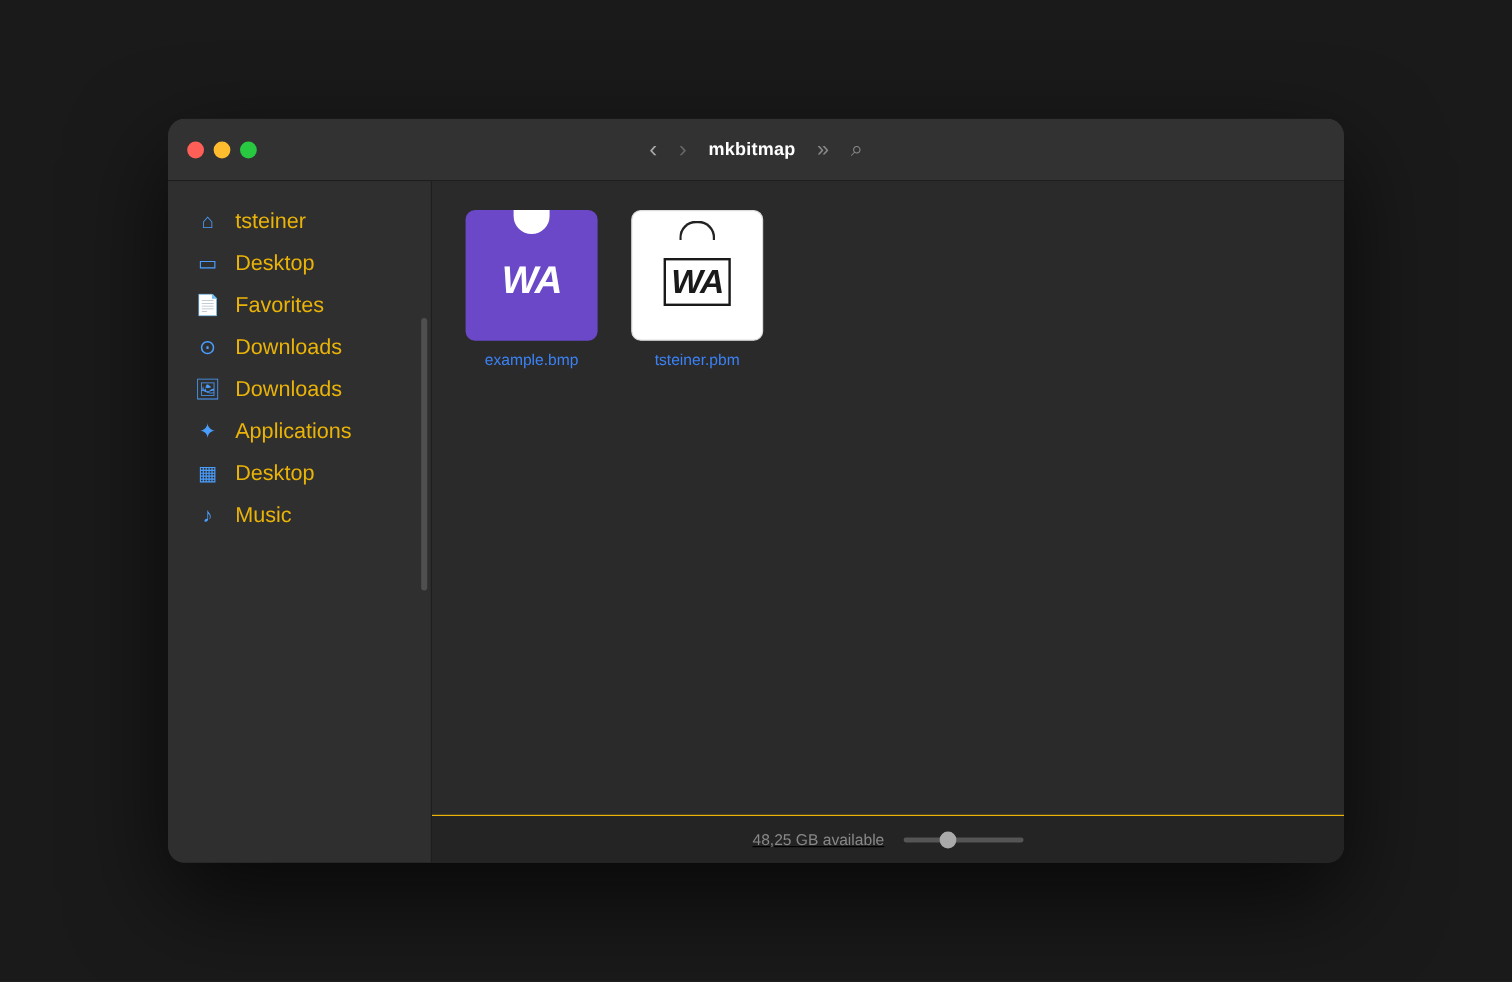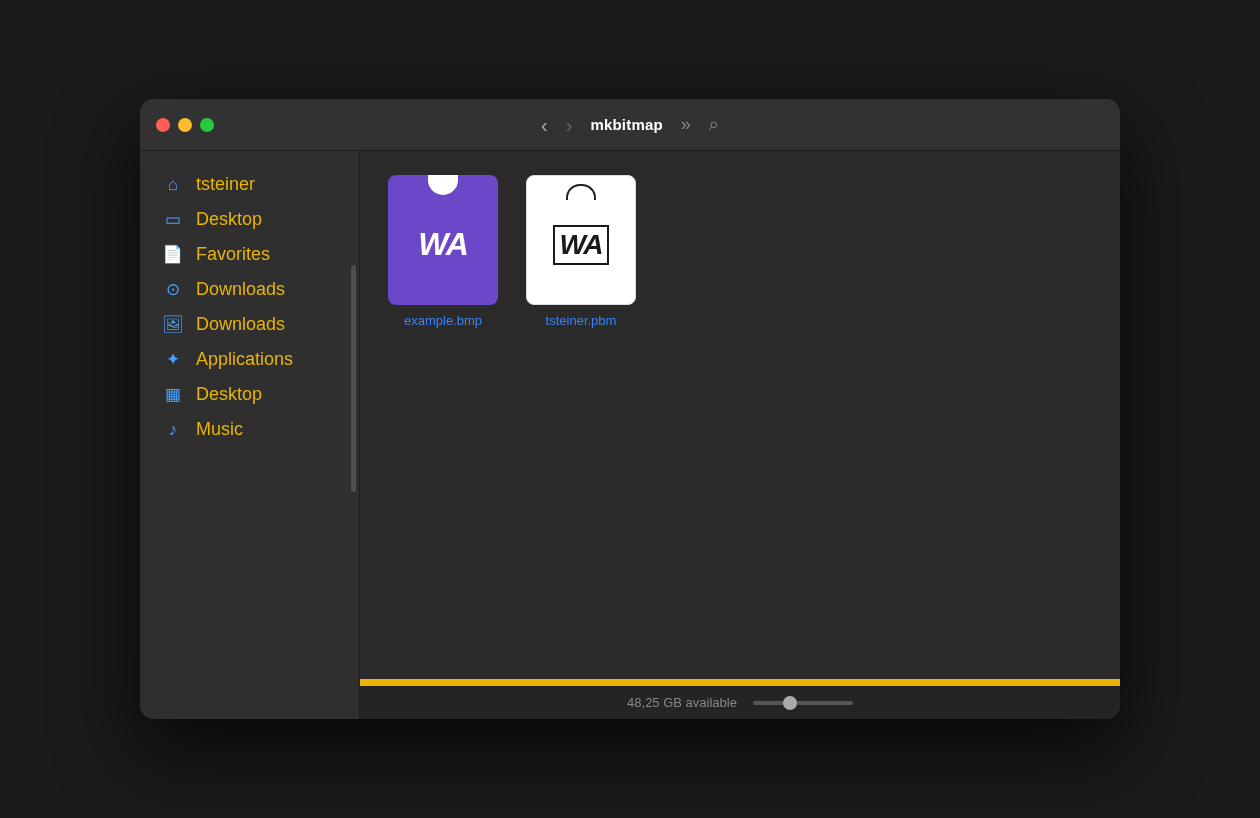--- a/index.html
+++ b/index.html
@@ -145,21 +145,21 @@
     .file-item {
       display: flex;
       flex-direction: column;
       align-items: center;
       gap: 8px;
       cursor: pointer;
       width: 110px;
     }
     .file-thumb {
       width: 110px;
-      height: 130px;
+      height: 109px;
       border-radius: 8px;
       display: flex;
       align-items: center;
       justify-content: center;
       overflow: hidden;
     }
     .file-thumb.bmp {
       background: #6b48c8;
       position: relative;
     }
@@ -211,27 +211,28 @@
       background: white;
     }
     .file-name {
       color: #3b82f6;
       font-size: 13px;
       text-align: center;
     }
     .status-bar {
       height: 40px;
       background: #242424;
-      border-top: 7px solid #eab308;
+      border-top: 1px solid #eab308;
       display: flex;
       align-items: center;
       justify-content: center;
       gap: 16px;
       padding: 0 16px;
       flex-shrink: 0;
+      text-decoration: underline;
     }
     .status-text {
       color: #888;
       font-size: 13px;
     }
     .zoom-slider {
       display: flex;
       align-items: center;
       gap: 0;
     }

